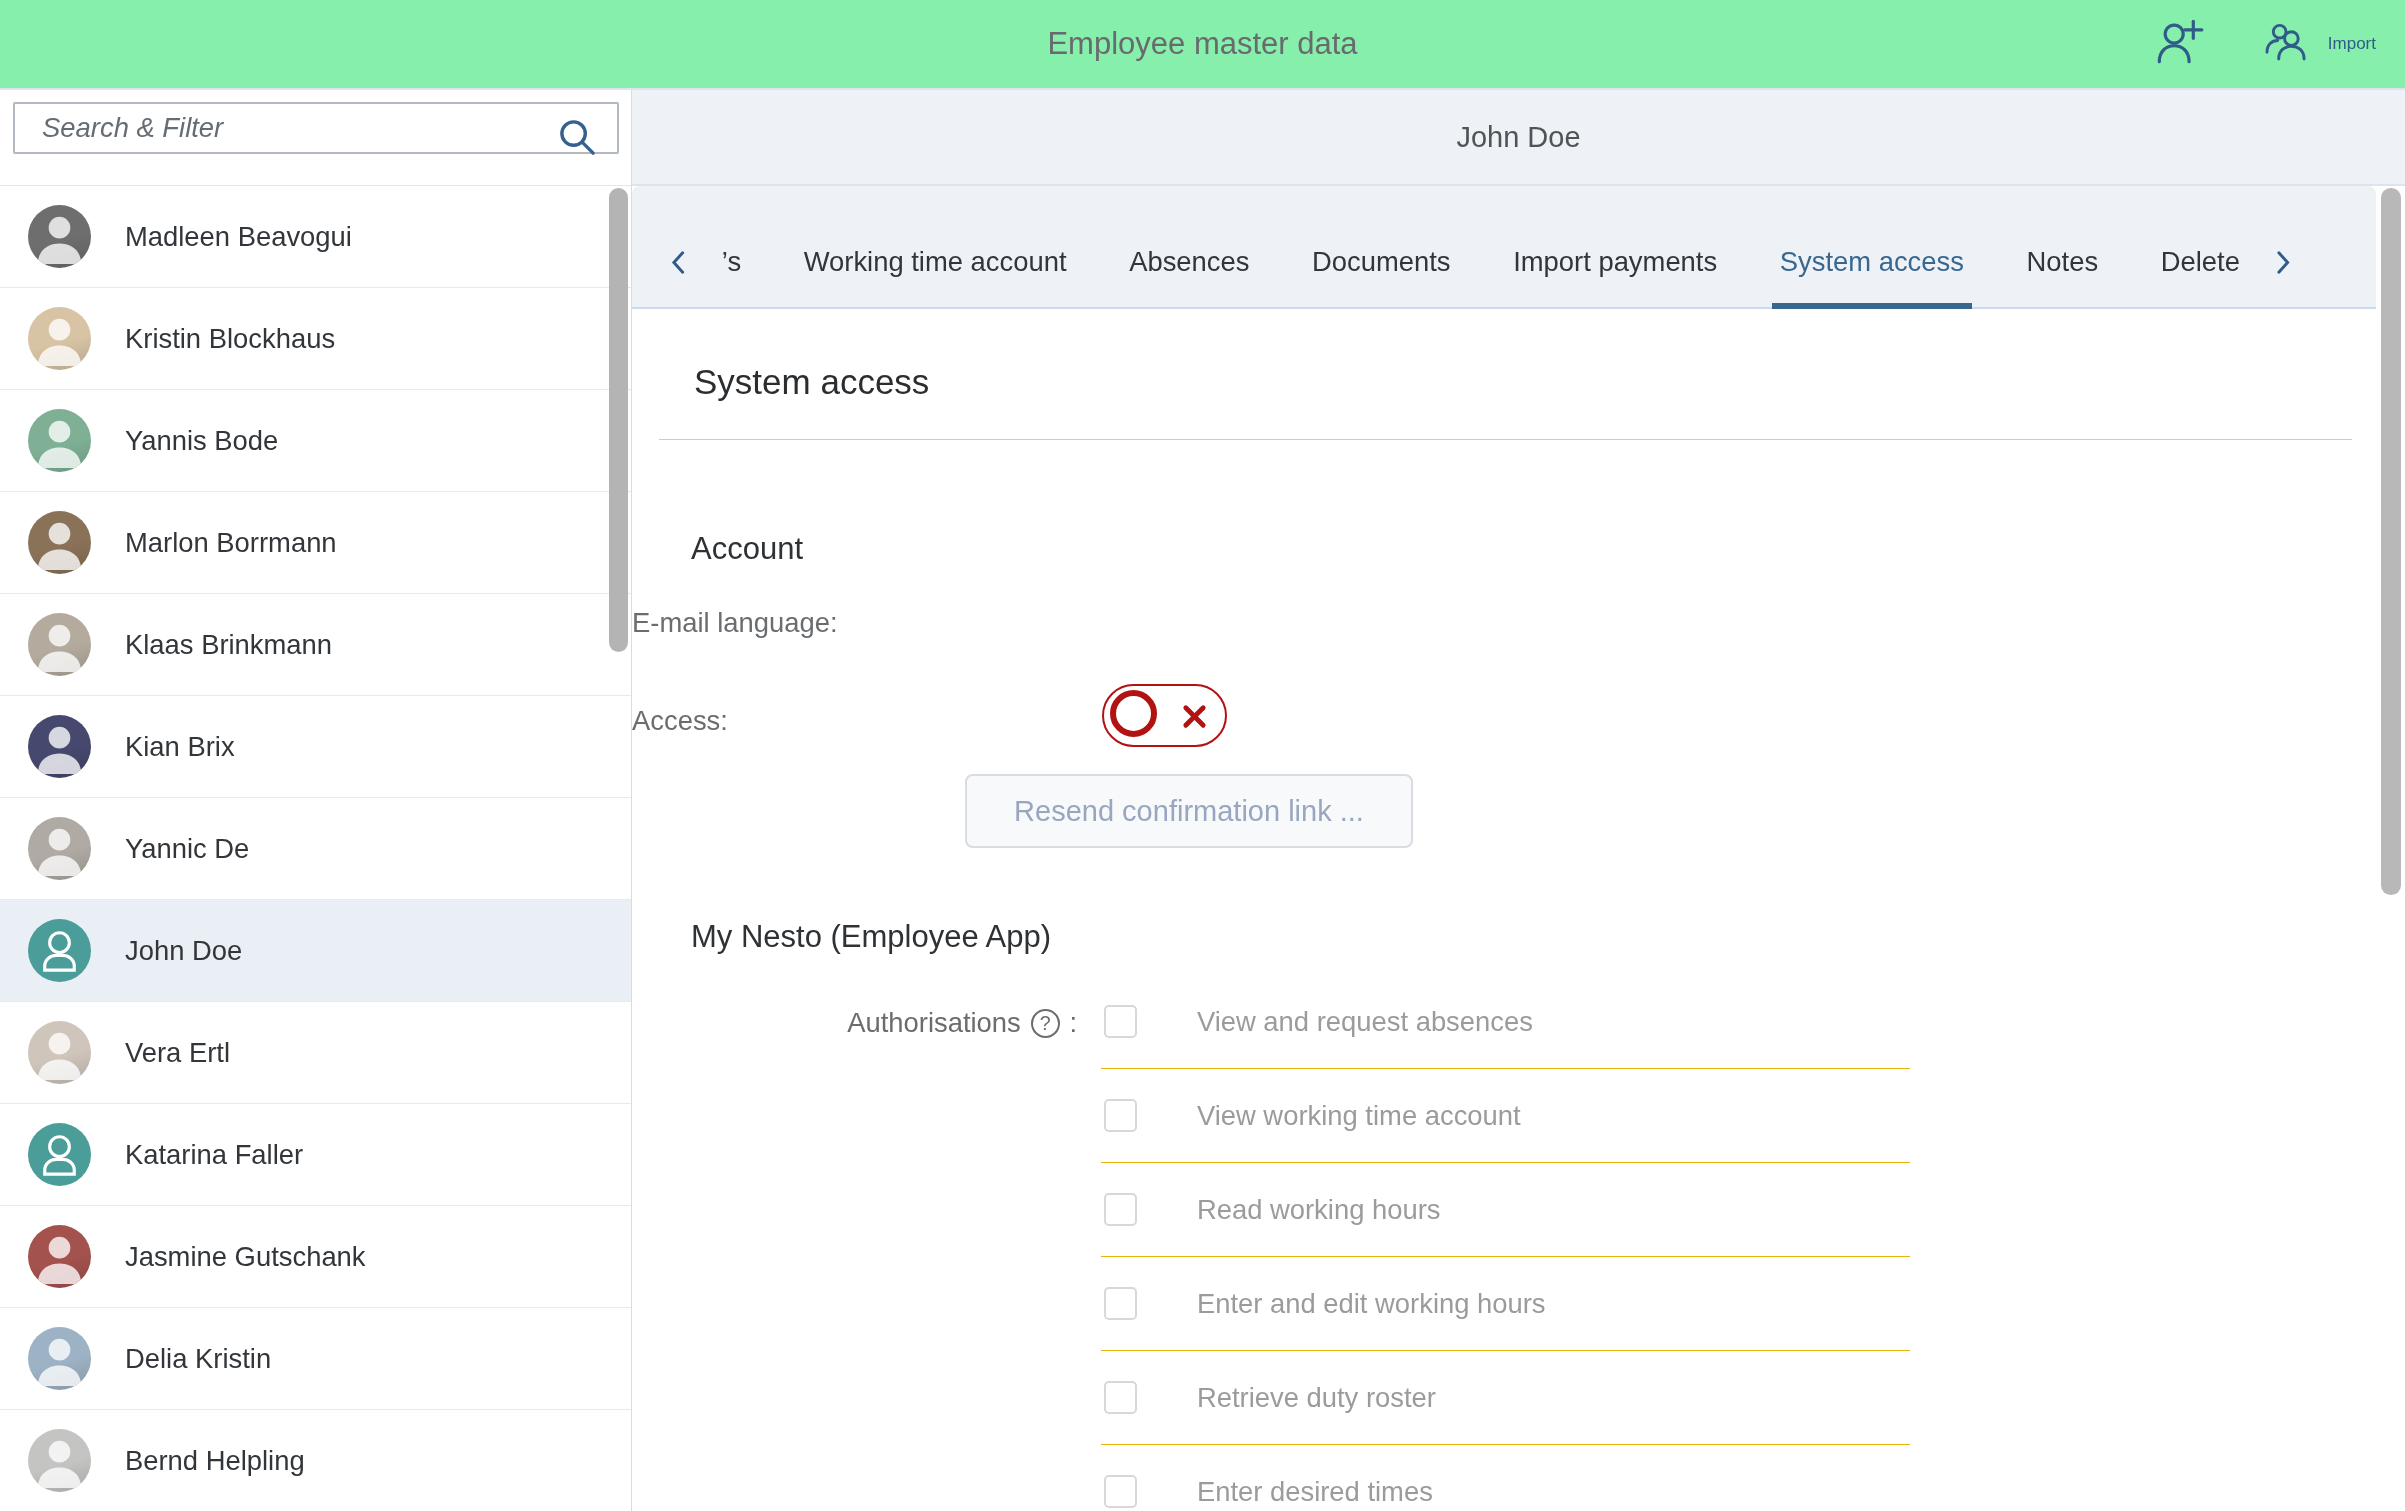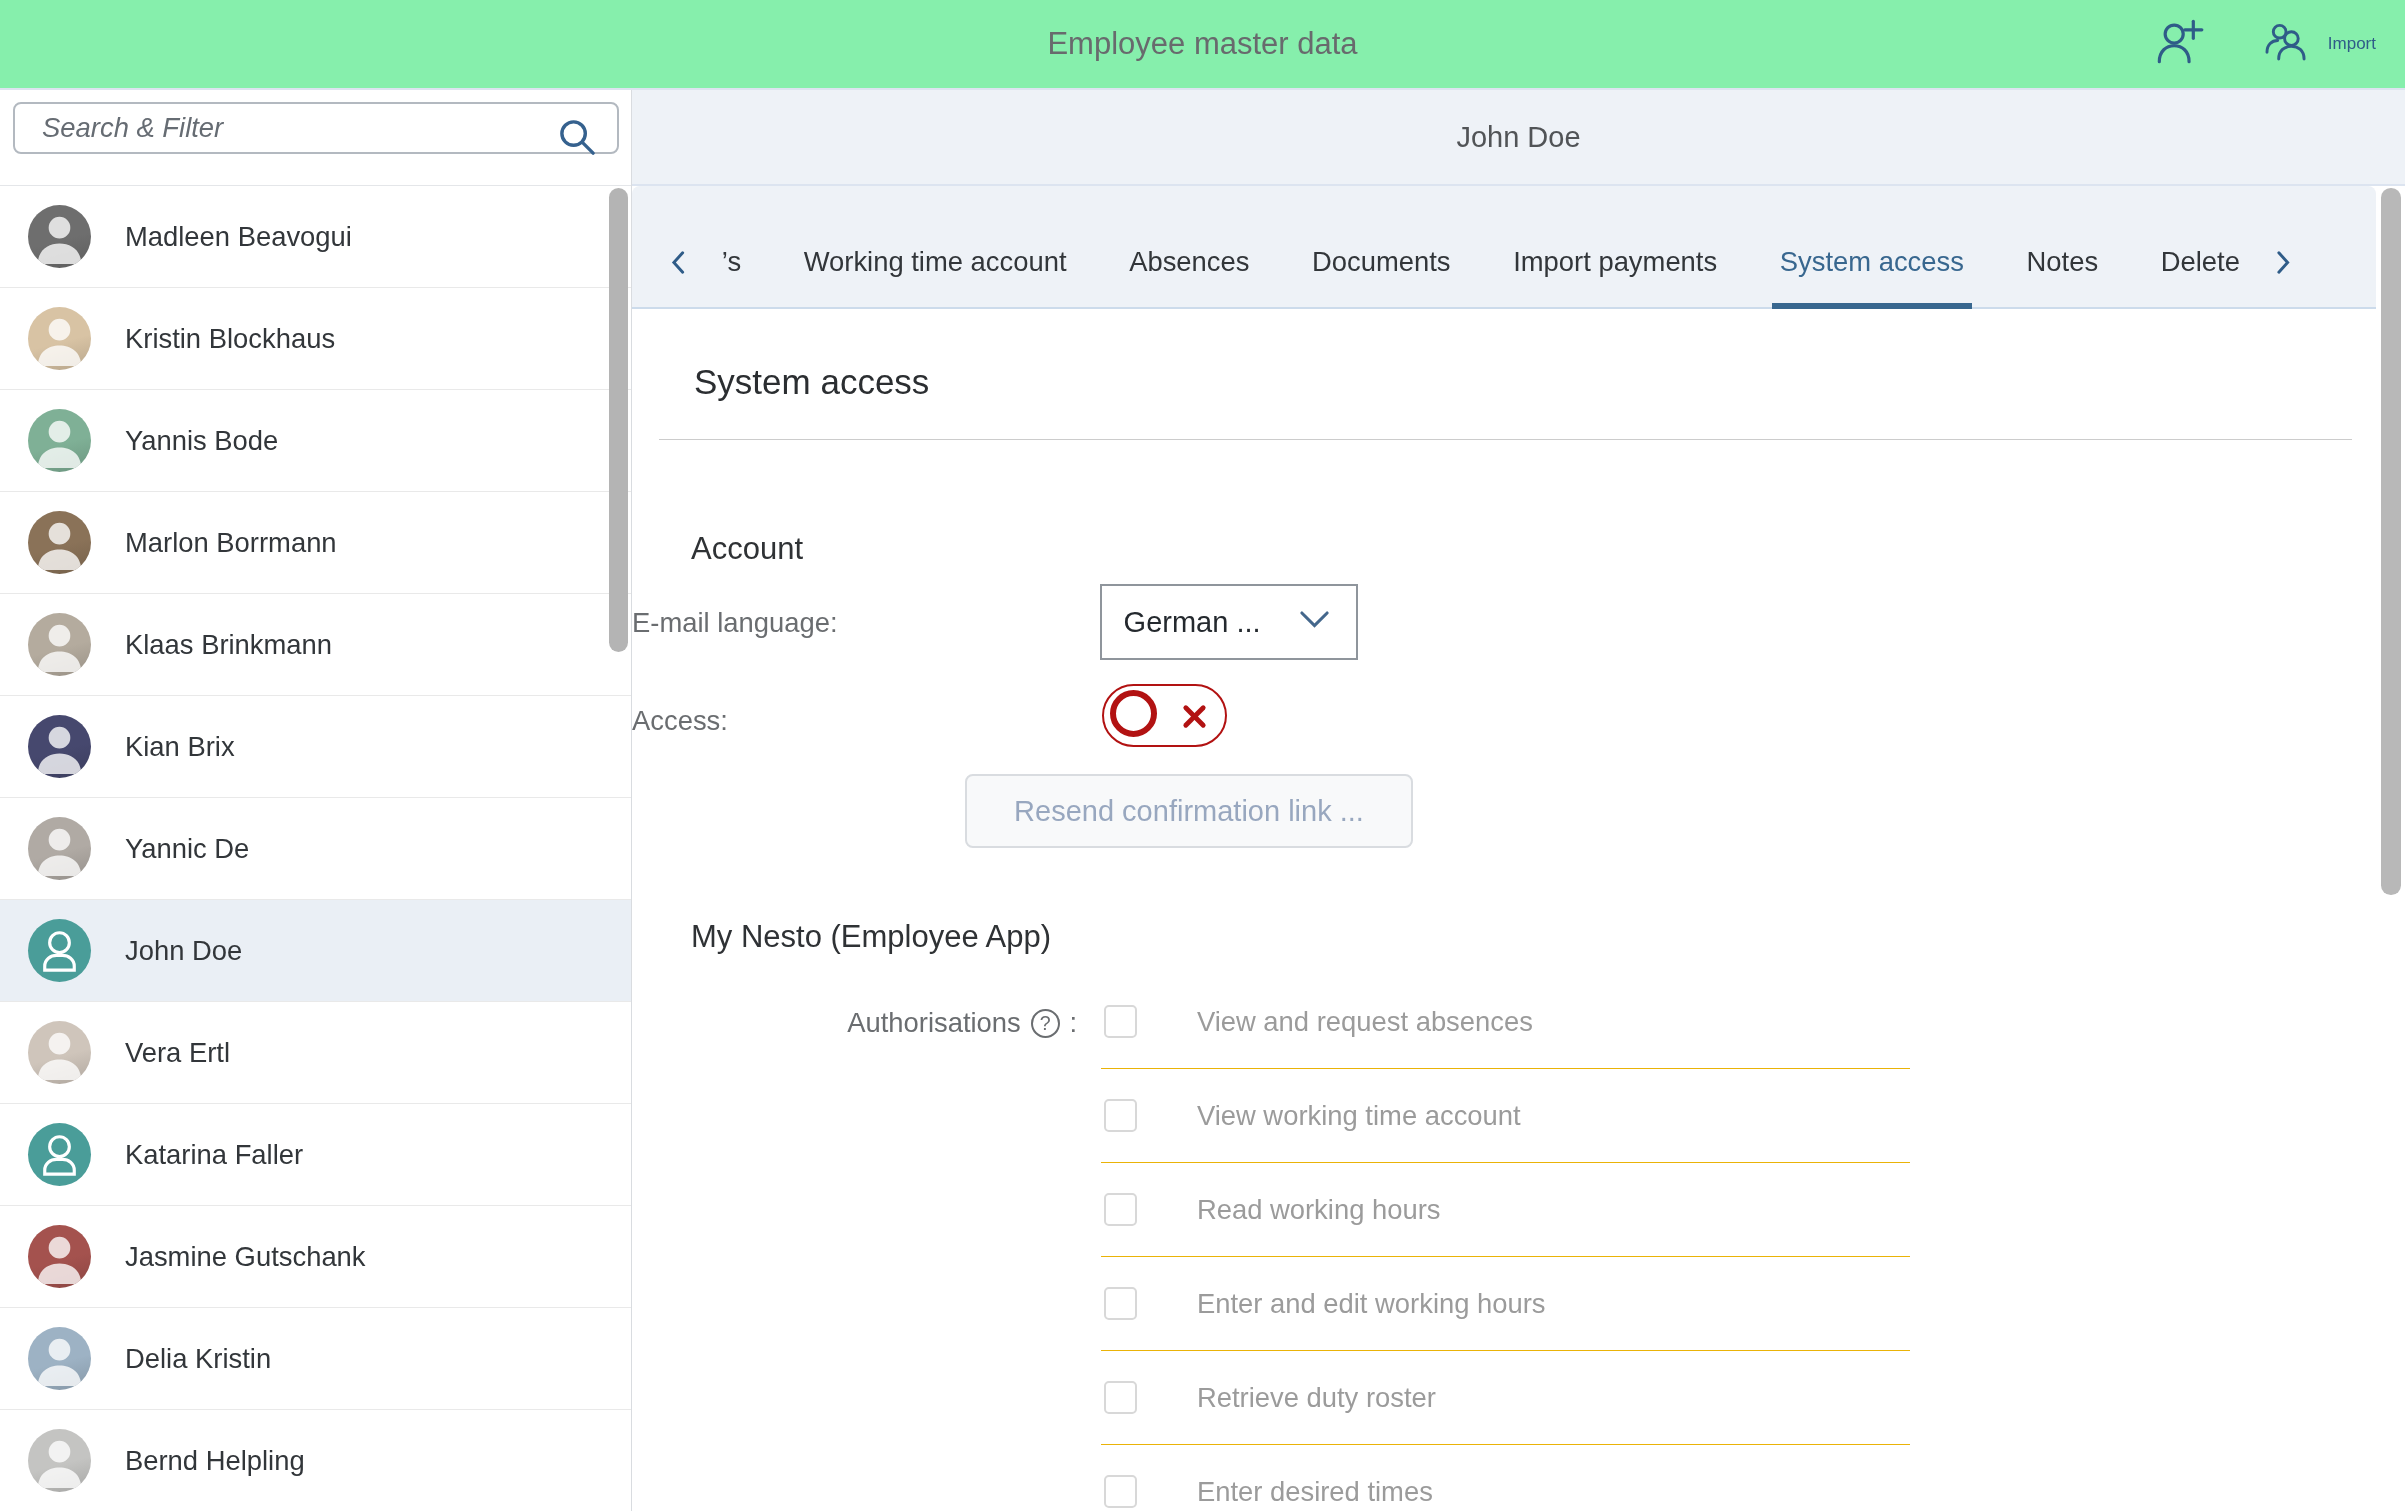--- a/index.html
+++ b/index.html
@@ -8,21 +8,21 @@
 
   
   .app-header{position:absolute;left:0;top:0;width:2405px;height:90px;background:#86efac;border-bottom:2px solid #dce4f0}
   .app-title{position:absolute;left:0;right:0;top:0;line-height:88px;text-align:center;font-size:31px;color:#686a6d}
   .header-actions{position:absolute;right:29px;top:0;height:88px;display:flex;align-items:center;gap:59px}
   .icon-btn{display:flex;align-items:center;gap:19px;color:#2f5c88;font-size:17px;cursor:pointer}
 
   
   .sidebar{position:absolute;left:0;top:90px;width:632px;height:1421px;background:#fff;border-right:1px solid #d9dce0}
   .search-wrap{position:relative;height:96px;border-bottom:1px solid #e4e6e9;padding:11.8px 12.7px}
-  .search-input{width:606px;height:52px;border:2px solid #b3b9c0;border-radius:8px;background:#fff;
+  .search-input{width:606px;height:52px;border:2px solid #b3b9c0;border-radius:2px;background:#fff;
     padding:0 74px 0 27.4px;font-family:"Liberation Sans",sans-serif;font-size:27.4px;font-style:italic;color:#32363a}
   .search-input::placeholder{color:#666c73;font-style:italic;opacity:1}
   .search-icon{position:absolute;right:33px;top:27.4px;cursor:pointer}
 
   .emp-list{position:relative}
   .emp-row{height:102px;display:flex;align-items:center;padding-left:28px;border-bottom:1px solid #e9e9e9;cursor:pointer;background:#fff}
   .emp-row.selected{background:#eaeff5}
   .avatar{position:relative;width:63px;height:63px;border-radius:50%;flex:none;overflow:hidden;background:var(--tint,#c4c7cb)}
   .avatar.photo{background:linear-gradient(165deg,var(--tint) 0%,var(--tint) 55%, rgba(0,0,0,.25) 130%),var(--tint)}
   .avatar.ph{background:#4a9d99}
@@ -328,28 +328,20 @@
         </svg>
       </span>
     </div>
 
     <div class="h2">System access</div>
     <div class="h2-divider"></div>
 
     <div class="h3 account">Account</div>
 
     <div class="form-label label-email">E-mail language:</div>
-    <div class="dropdown">
-      <span class="dd-value">German ...</span>
-      <span>
-        <svg width="33" height="21.6" viewBox="0 0 34 22" fill="none" stroke="#44678c" stroke-width="3.2" stroke-linecap="round">
-          <polyline points="4,4 17,17 30,4"></polyline>
-        </svg>
-      </span>
-    </div>
 
     <div class="form-label label-access">Access:</div>
     <div class="toggle">
       <span class="knob"></span>
       <span class="cross">
         <svg width="29" height="29" viewBox="0 0 30 30" stroke="#b21212" stroke-width="5" stroke-linecap="round">
           <line x1="6" y1="6" x2="24" y2="24"></line>
             <line x1="24" y1="6" x2="6" y2="24"></line>
         </svg>
       </span>

